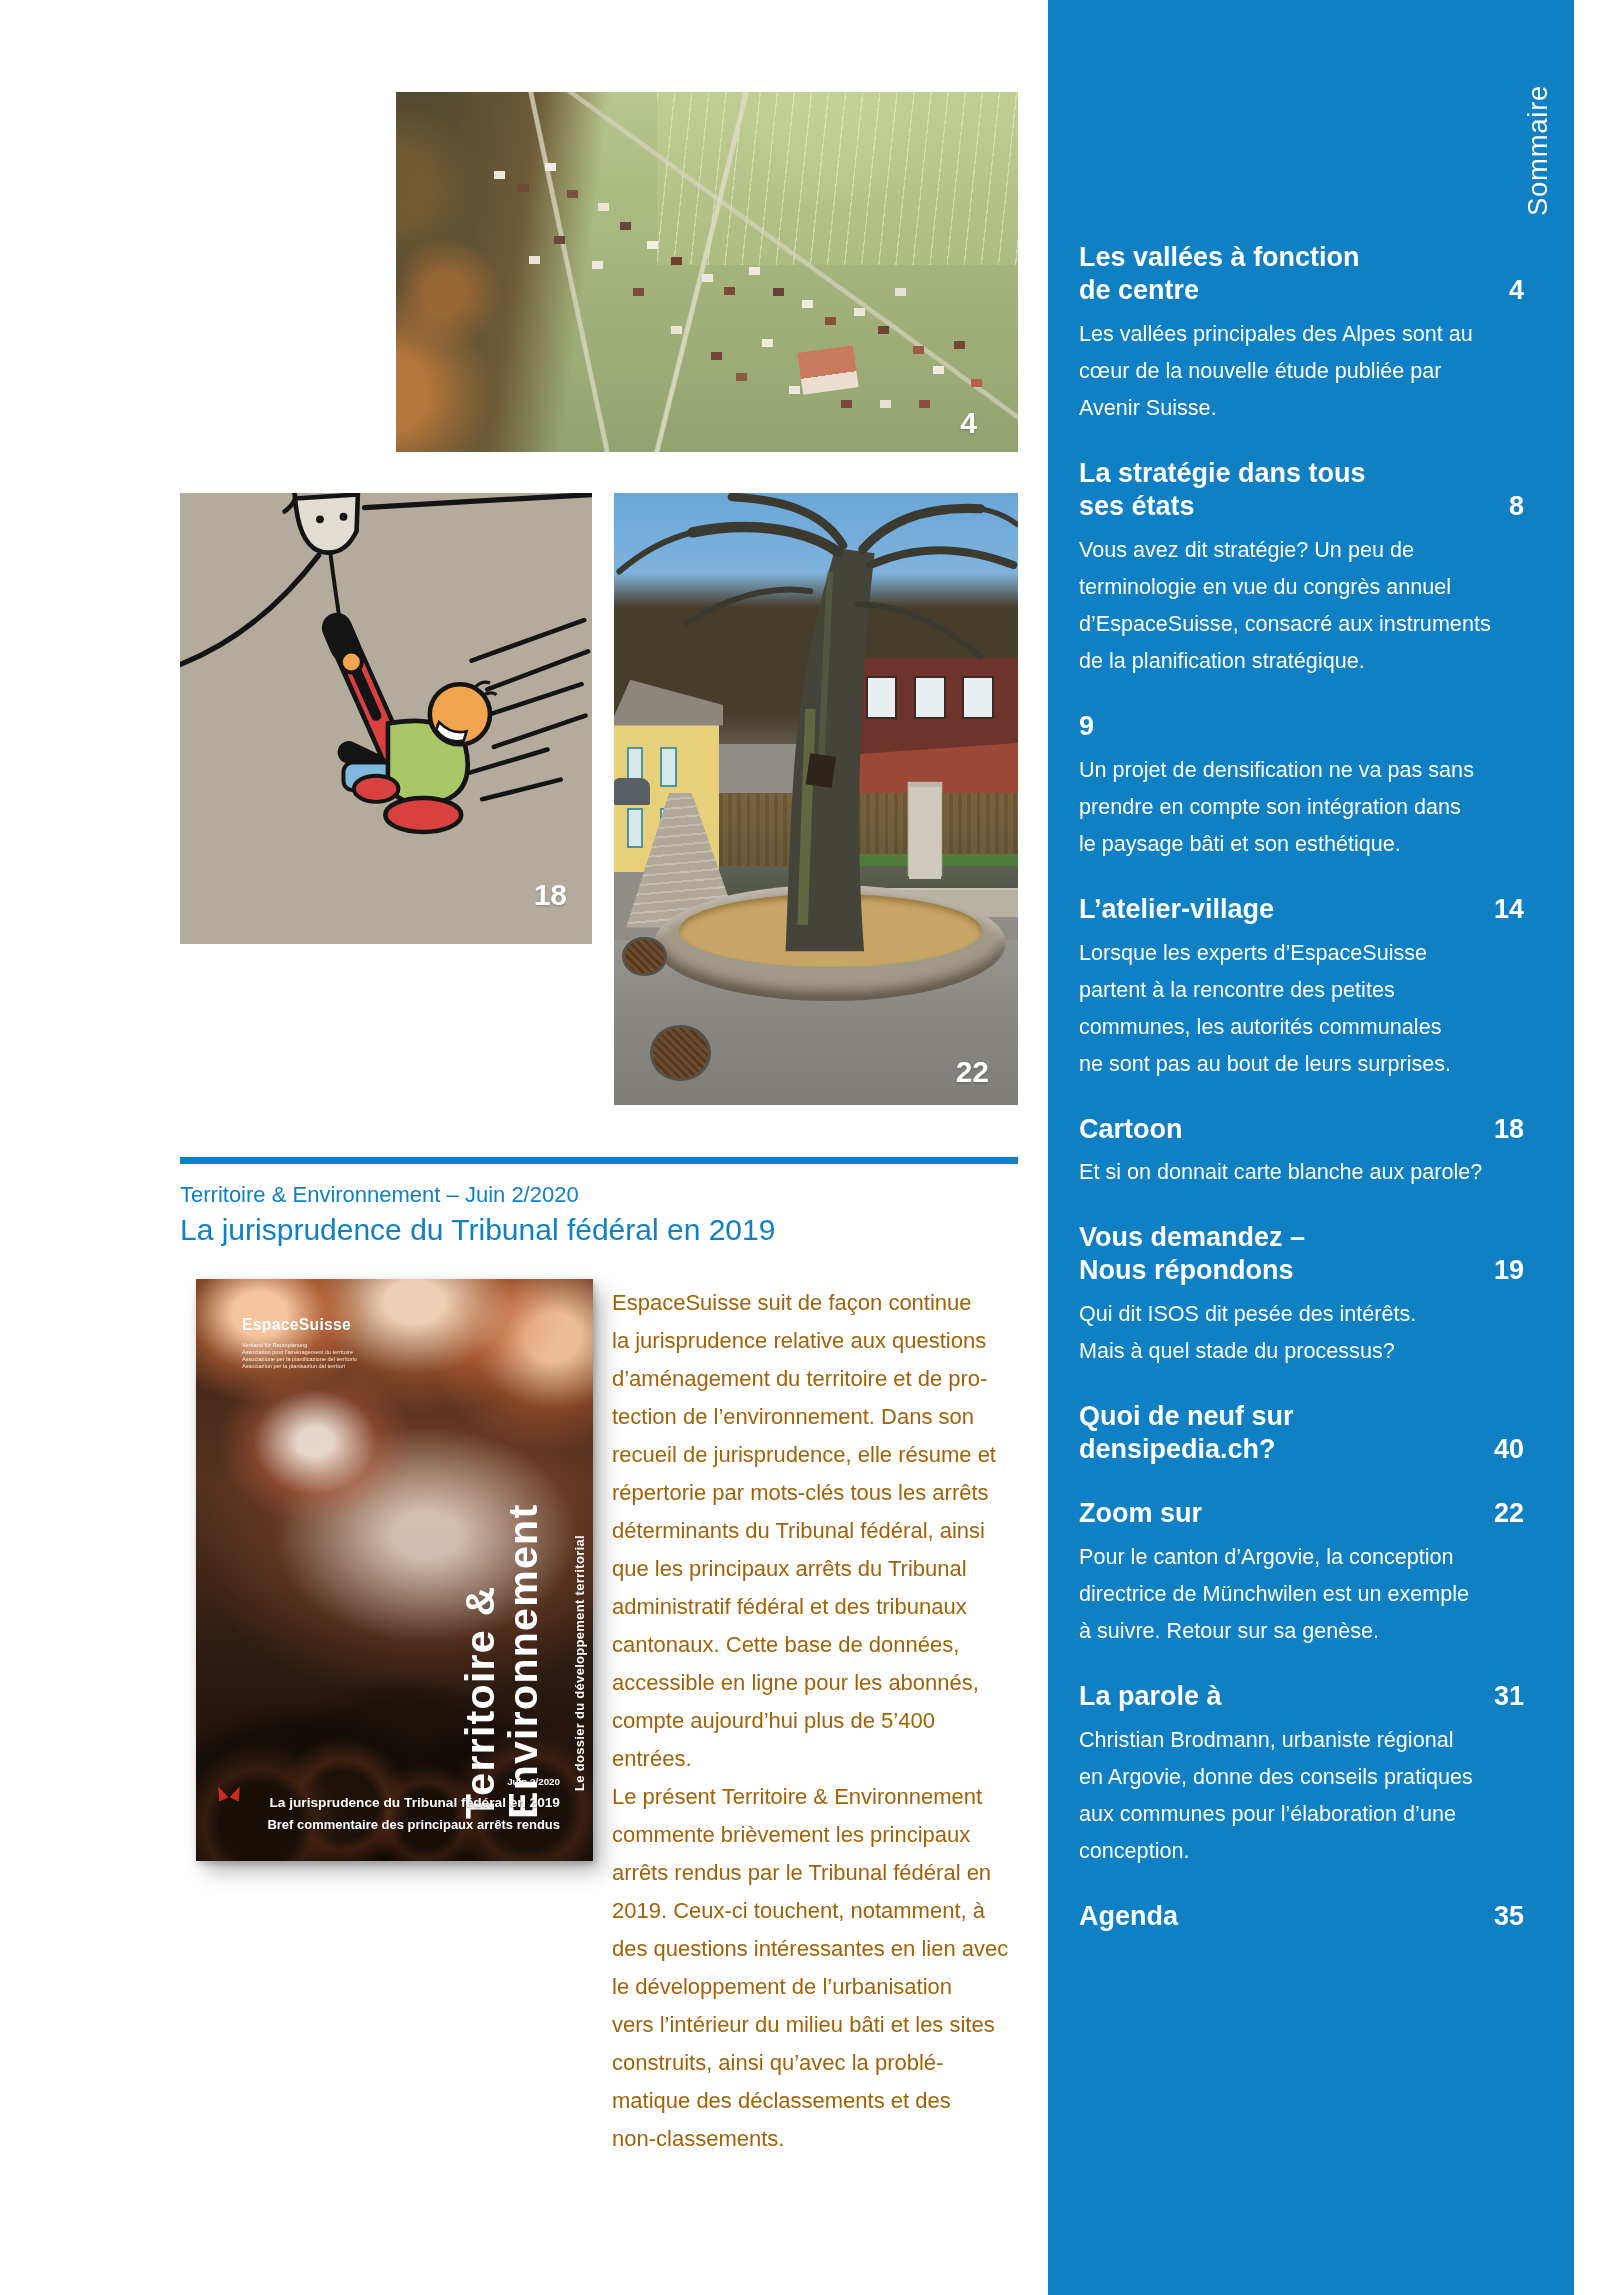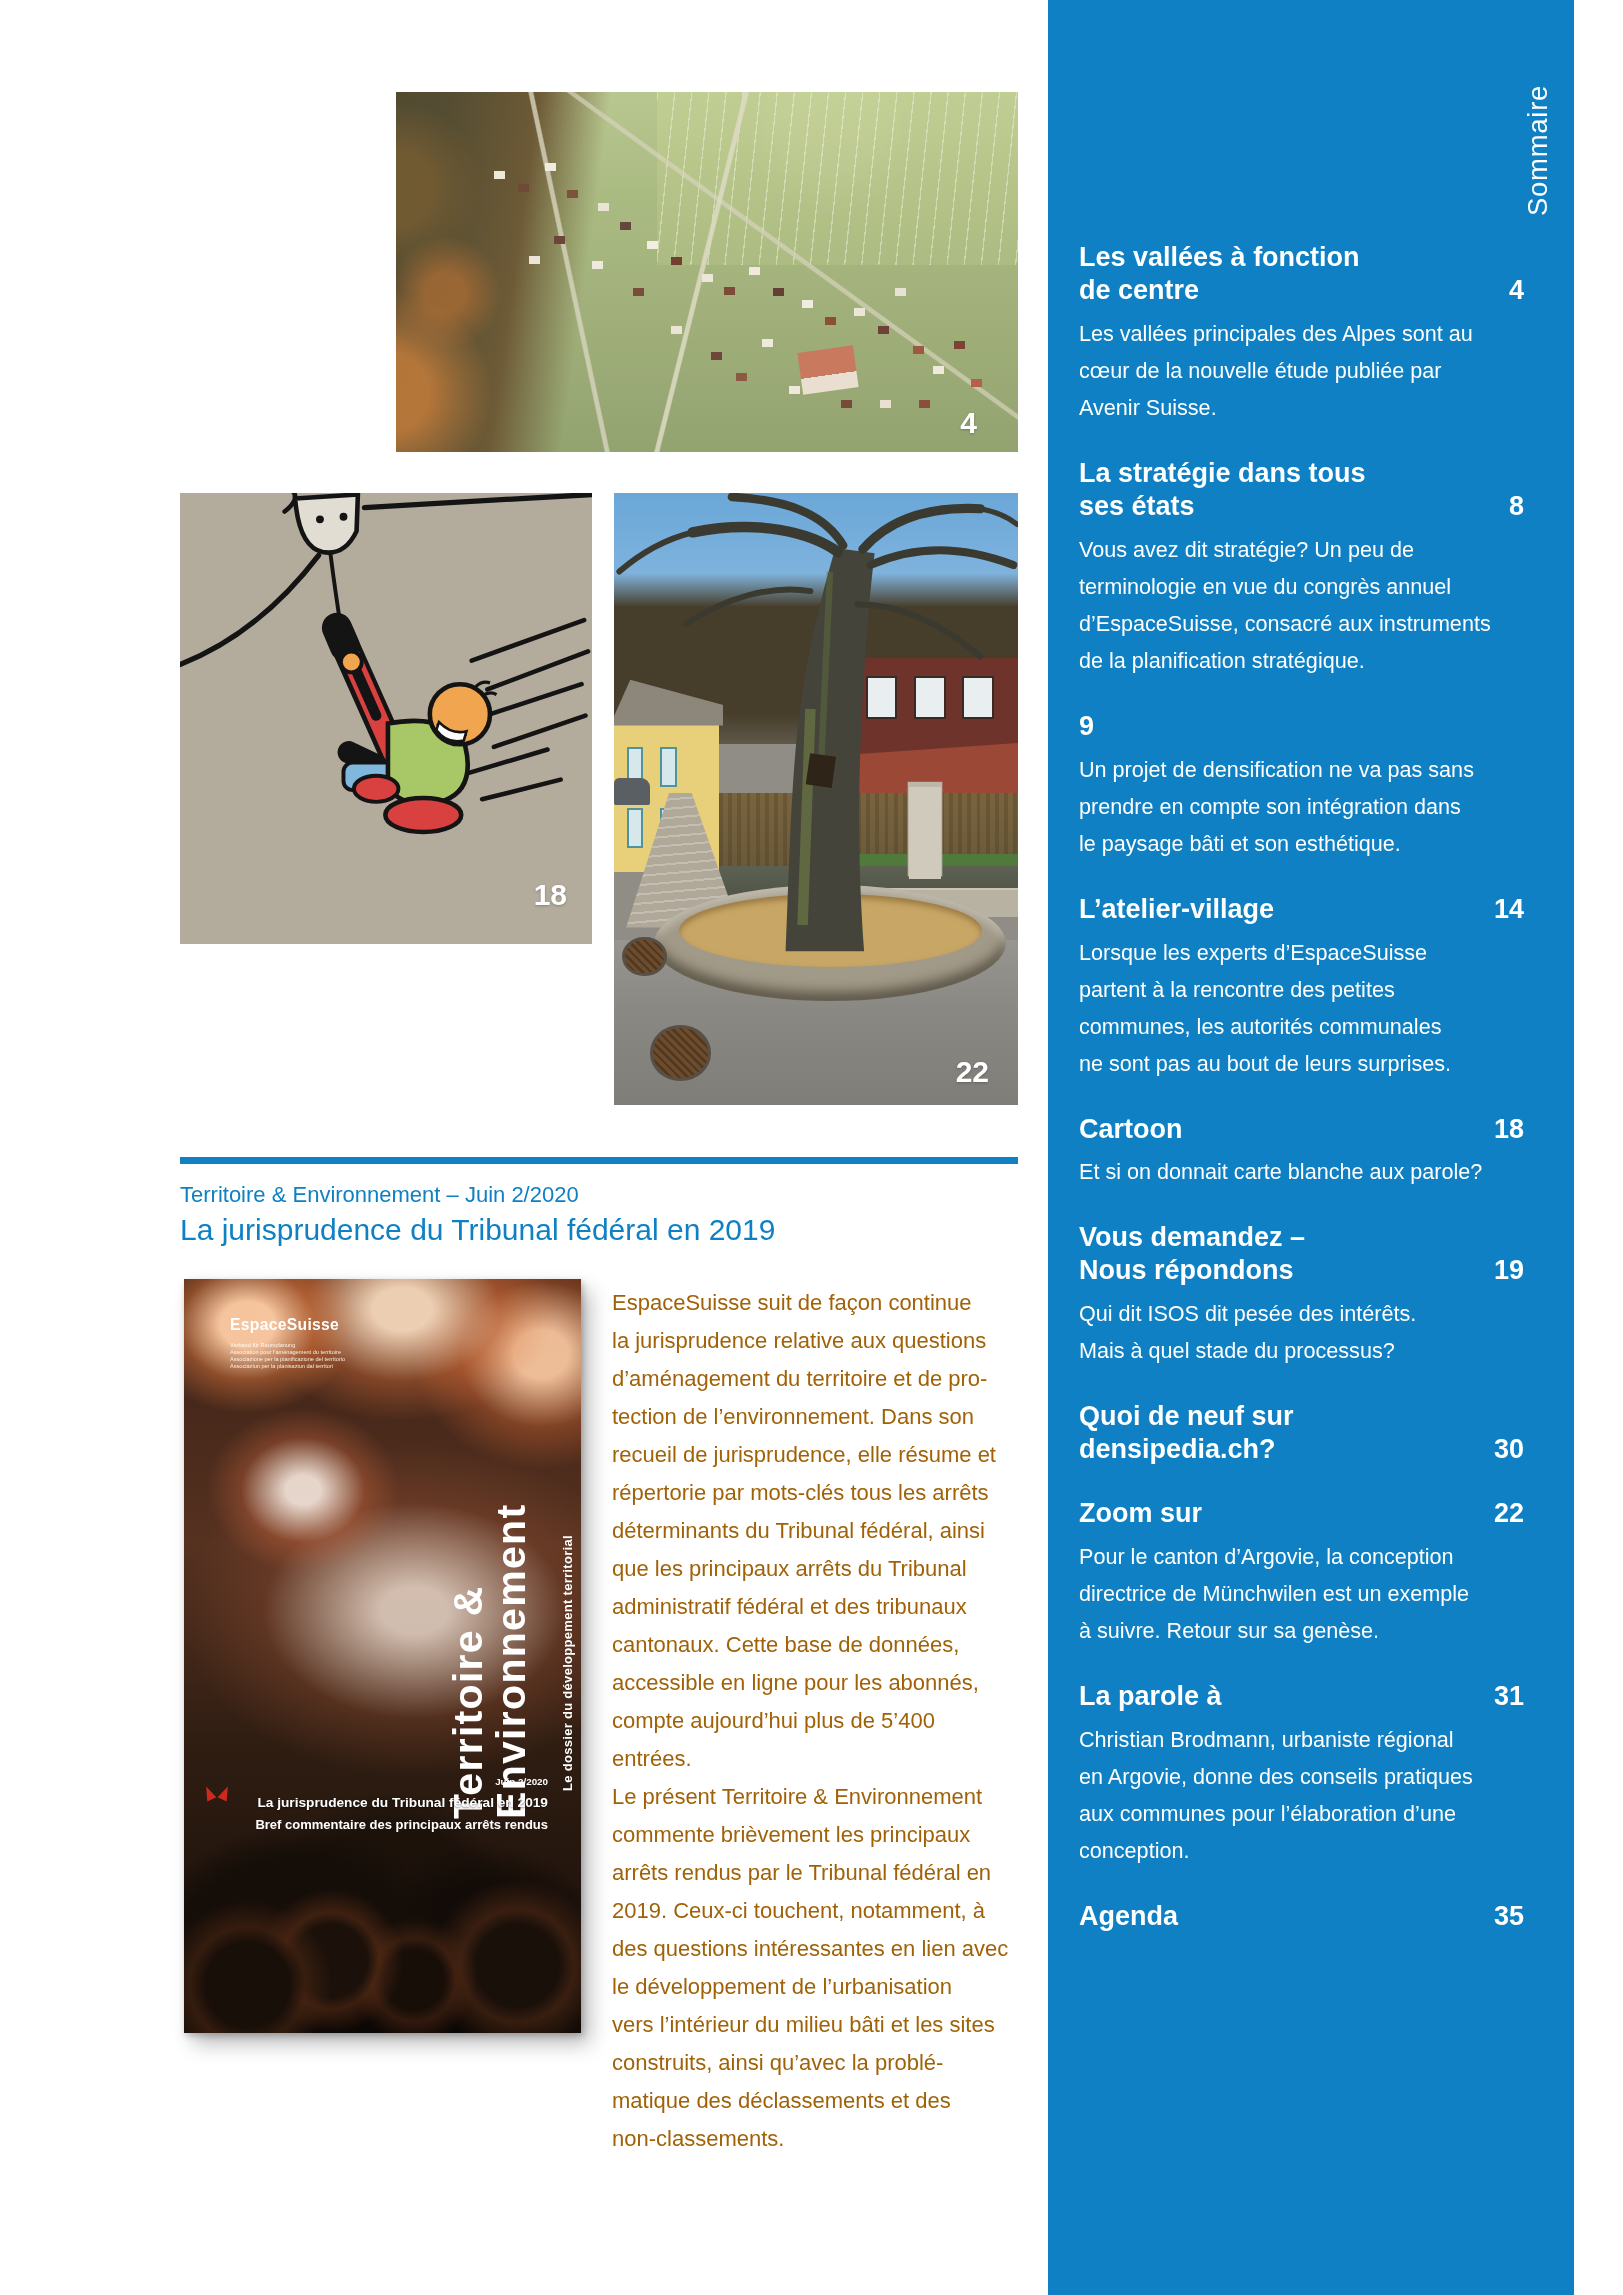--- a/index.html
+++ b/index.html
@@ -112,21 +112,21 @@
   
   .rule{position:absolute;left:180px;top:1157px;width:838px;height:6.5px;}
   .kicker{position:absolute;left:180px;top:1182px;font-size:22px;line-height:1.2;}
   .headline{position:absolute;left:180px;top:1212px;font-size:30px;line-height:1.2;font-weight:normal;margin:0;}
   .bodytext{
     position:absolute;left:612px;top:1284px;width:415px;
     font-size:22px;line-height:38px;color:#a16207;white-space:pre-line;
   }
   
   .cover{
-    position:absolute;left:184px;top:1279px;width:397px;height:754px;overflow:hidden;
+    position:absolute;left:196px;top:1279px;width:397px;height:582px;overflow:hidden;
     background:
       radial-gradient(ellipse 151px 124px at 16% 6%, rgba(255,205,165,.95) 0 18%, rgba(230,125,65,.45) 45%, transparent 72%),
       radial-gradient(ellipse 196px 144px at 55% 4%, rgba(255,225,195,.9) 0 15%, rgba(222,115,60,.4) 50%, transparent 78%),
       radial-gradient(ellipse 170px 151px at 90% 10%, rgba(255,205,165,.9) 0 16%, rgba(212,104,52,.4) 48%, transparent 76%),
       radial-gradient(ellipse 124px 105px at 30% 28%, rgba(255,242,232,.85) 0 14%, rgba(202,102,62,.35) 50%, transparent 78%),
       radial-gradient(ellipse 275px 196px at 58% 44%, rgba(255,238,224,.75) 0 12%, rgba(152,82,52,.3) 55%, transparent 85%),
       linear-gradient(180deg,#3a2015 0%,#553120 35%,#2f1d12 62%,#150d08 100%);
     box-shadow:9.2px 10.5px 19.6px rgba(0,0,0,.28), 2px 2.6px 6.5px rgba(0,0,0,.22);
   }
   .cover .trees{position:absolute;left:0;right:0;bottom:0;height:58%;
@@ -385,21 +385,21 @@
           <span class="toc-page">19</span>
         </div>
         <div class="toc-desc">Qui dit ISOS dit pesée des intérêts.
 Mais à quel stade du processus?</div>
       </div>
 
       <div class="toc-entry">
         <div class="toc-head">
           <span class="toc-title">Quoi de neuf sur
 densipedia.ch?</span>
-          <span class="toc-page">30</span>
+          <span class="toc-page">40</span>
         </div>
       </div>
 
       <div class="toc-entry">
         <div class="toc-head">
           <span class="toc-title">Zoom sur</span>
           <span class="toc-page">22</span>
         </div>
         <div class="toc-desc">Pour le canton d’Argovie, la conception
 directrice de Münchwilen est un exemple

